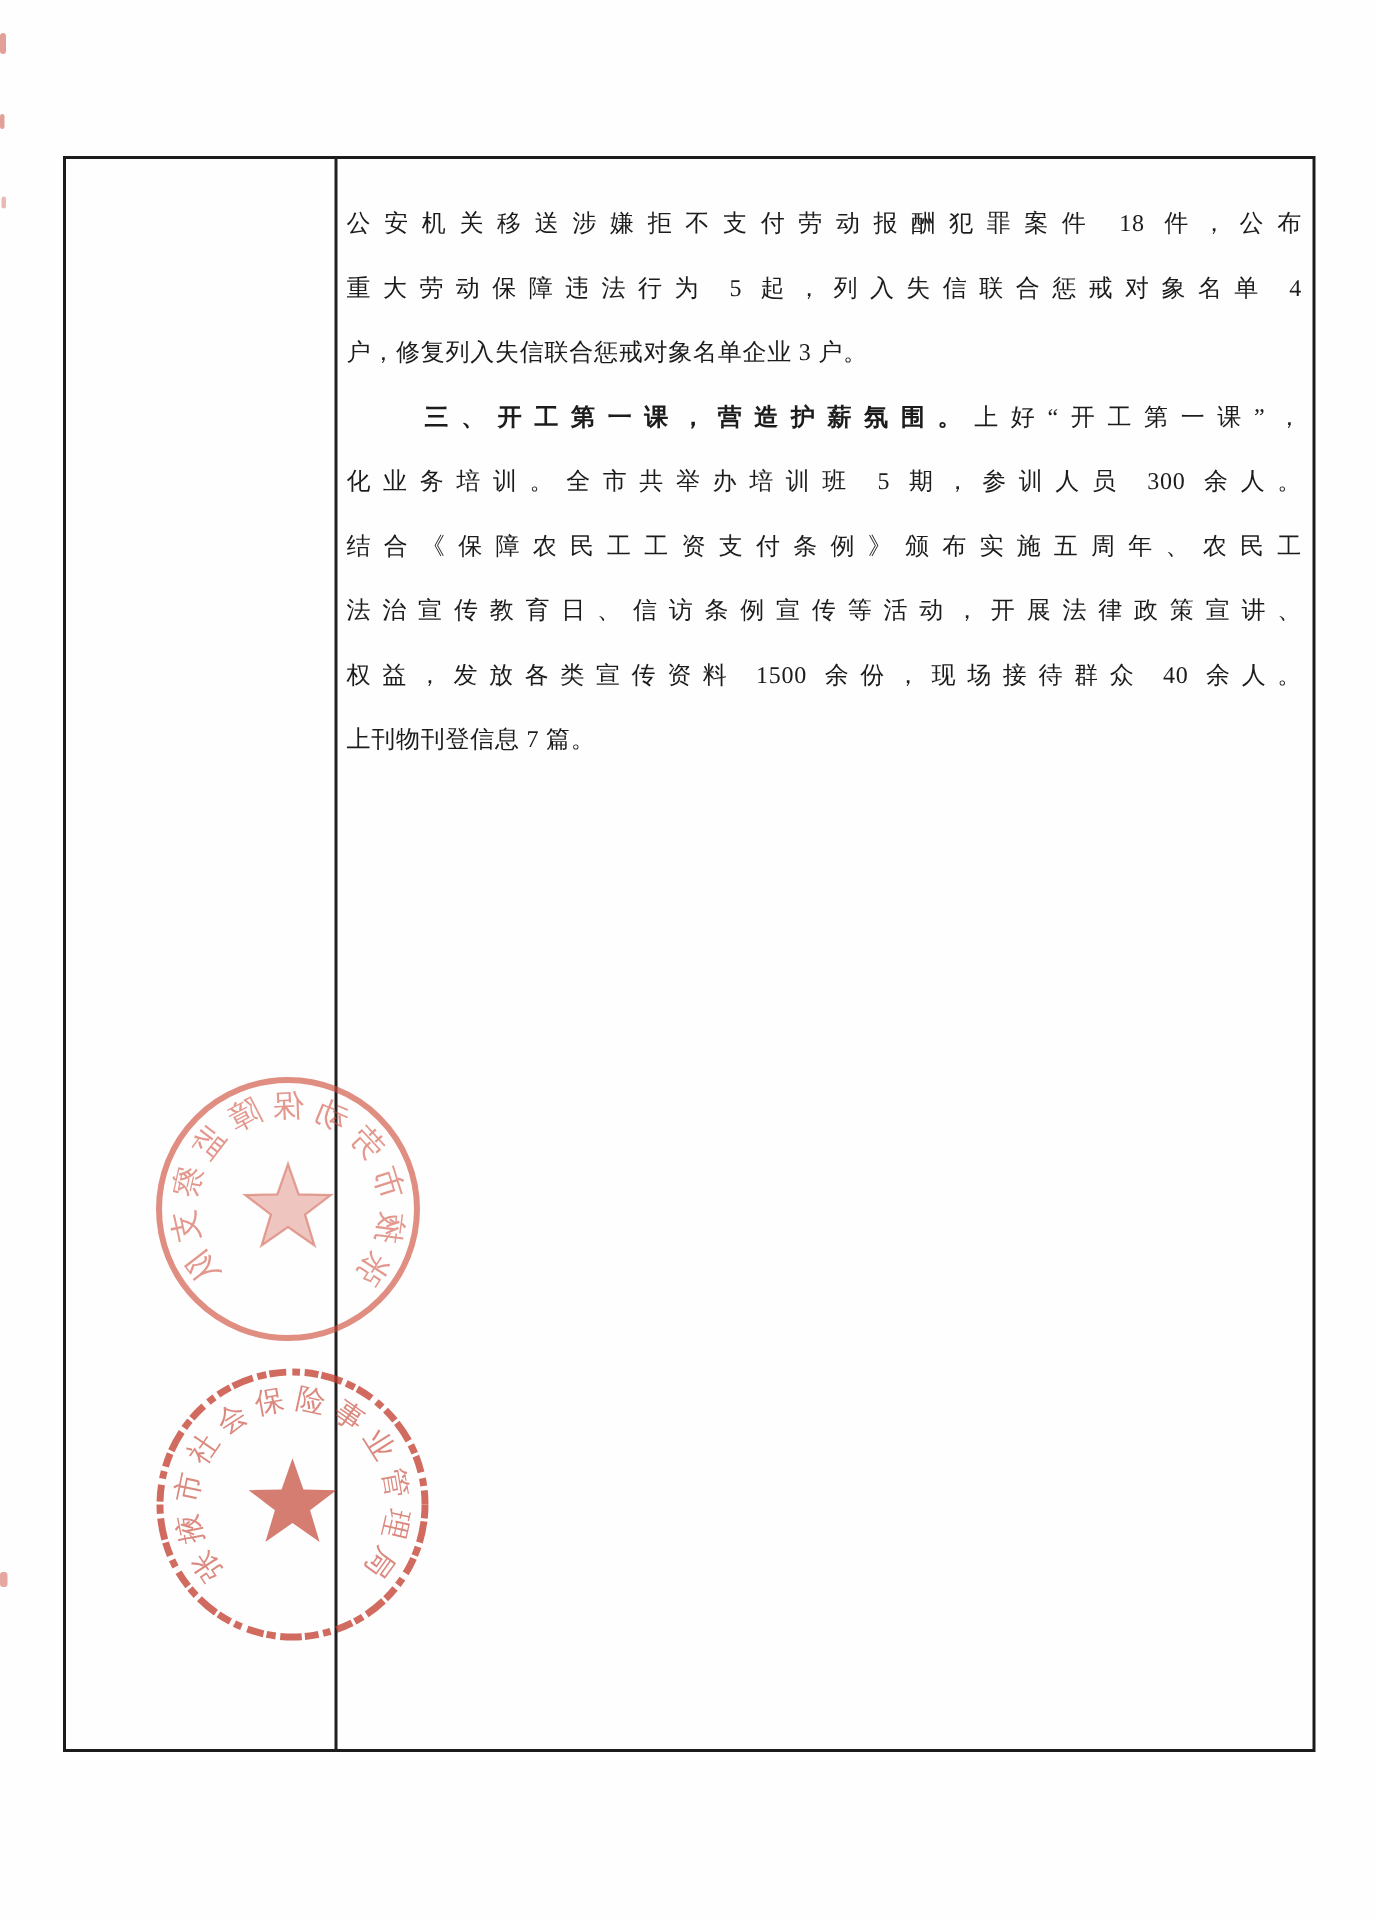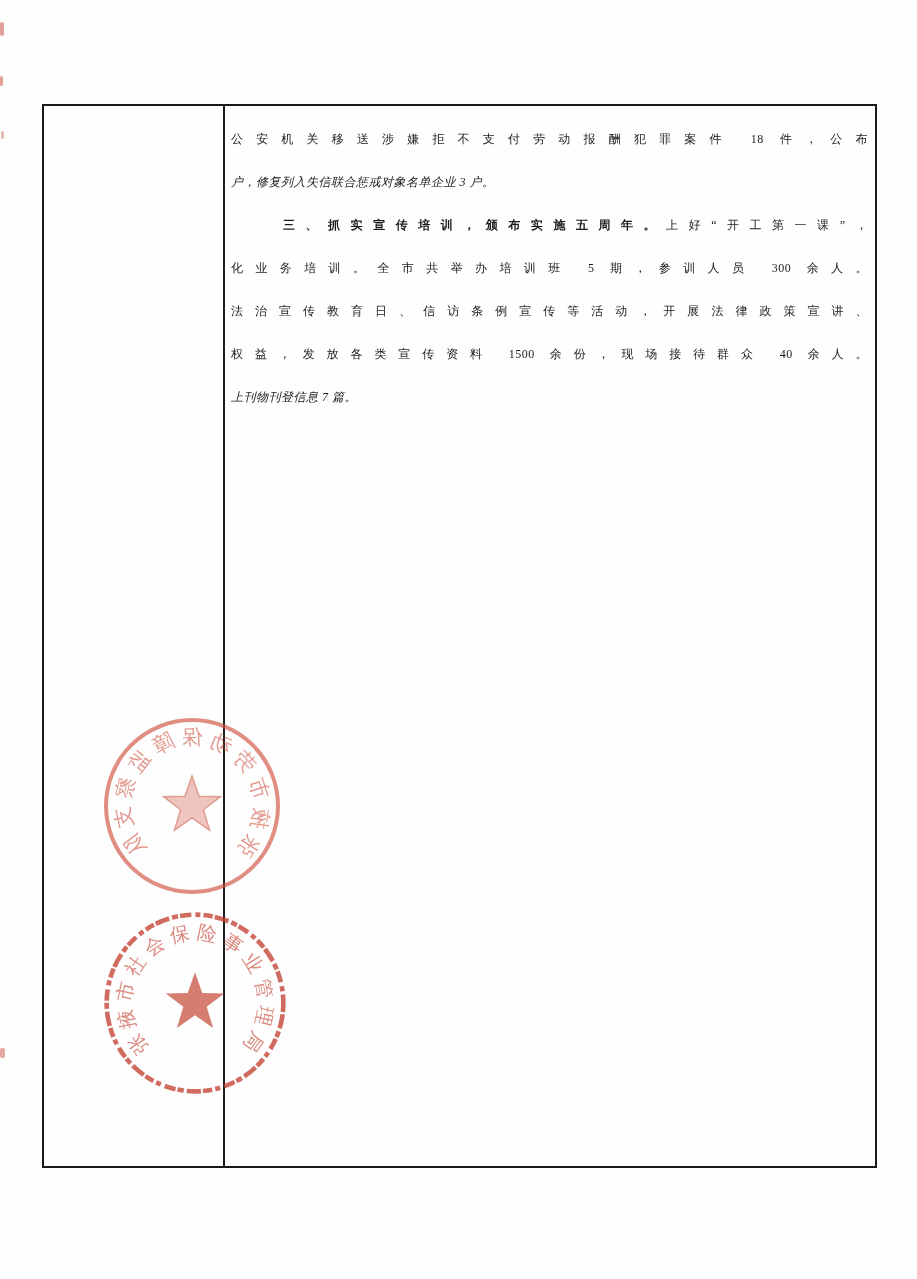--- a/index.html
+++ b/index.html
@@ -20,35 +20,34 @@
   }
   .col-divider{
     position:absolute;left:223px;top:104px;
     width:2px;height:1064px;
     background:#1f1f1f;
   }
   
   .text-cell{
     position:absolute;left:225px;top:104px;
     width:652px;
-    padding:14px 9px 0 6px;
+    padding:24px 9px 0 6px;
     box-sizing:border-box;
-    font-size:12px;
+    font-size:16px;
     line-height:43px;
     letter-spacing:0.5px;
   }
   .bline{
     text-align:justify;
     text-align-last:justify;
     white-space:nowrap;
   }
   .bline.para-end{
     text-align:right;
     text-align-last:left;
-    font-style:italic;
   }
   .bline.indent{padding-left:52px;}
   .bold-heading{
     font-family:"Liberation Sans","DejaVu Sans",sans-serif;
     font-weight:700;
   }
   
   .seal{position:absolute;pointer-events:none;}
   .seal svg{display:block;}
   .seal1{
@@ -82,23 +81,25 @@
   <div class="artifact a1"></div>
   <div class="artifact a2"></div>
   <div class="artifact a3"></div>
   <div class="artifact a4"></div>
 
   <div class="doc-table"></div>
   <div class="col-divider"></div>
 
   <div class="text-cell">
     <div class="bline">公安机关移送涉嫌拒不支付劳动报酬犯罪案件 18 件，公布</div>
+    <div class="bline">重大劳动保障违法行为 5 起，列入失信联合惩戒对象名单 4</div>
     <div class="bline para-end">户，修复列入失信联合惩戒对象名单企业 3 户。</div>
-    <div class="bline indent"><span class="bold-heading">三、抓实宣传培训，颁布实施五周年。</span><span>上好“开工第一课”，</span></div>
+    <div class="bline indent"><span class="bold-heading">三、开工第一课，营造护薪氛围。</span><span>上好“开工第一课”，</span></div>
     <div class="bline">化业务培训。全市共举办培训班 5 期，参训人员 300 余人。</div>
+    <div class="bline">结合《保障农民工工资支付条例》颁布实施五周年、农民工</div>
     <div class="bline">法治宣传教育日、信访条例宣传等活动，开展法律政策宣讲、</div>
     <div class="bline">权益，发放各类宣传资料 1500 余份，现场接待群众 40 余人。</div>
     <div class="bline para-end">上刊物刊登信息 7 篇。</div>
   </div>
 
   <div class="seal seal1">
     <svg viewBox="0 0 220 220" width="220" height="220">
       <circle cx="110" cy="110" r="86" fill="none" stroke-width="4" stroke-opacity="0.8" stroke="#cf4a38"></circle>
       <path id="sealArc1" d="M 66.2 153.8 A 62 62 0 0 1 48 110 A 62 62 0 0 1 110 48 A 62 62 0 0 1 172 110 A 62 62 0 0 1 153.8 153.8" fill="none"></path>
       <text class="seal-text" fill="#cf4a38">

